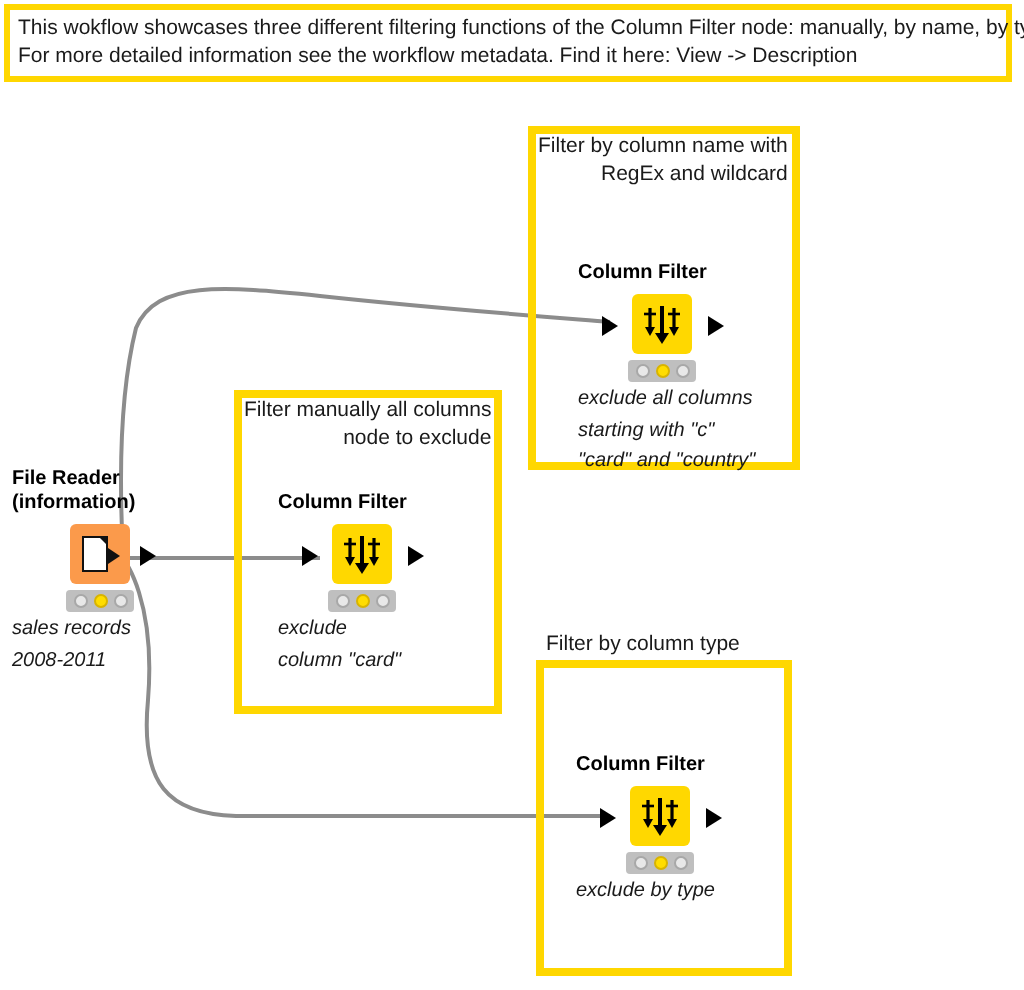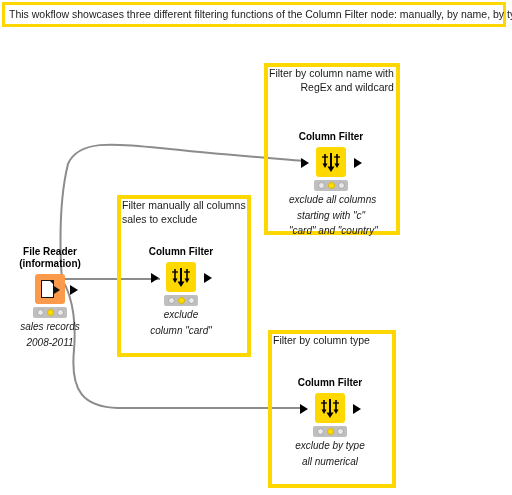--- a/index.html
+++ b/index.html
@@ -60,21 +60,21 @@
   }
 
   #box-name   { left: 264px; top: 63px;  width: 136px; height: 172px; }
   #box-manual { left: 117px; top: 195px; width: 134px; height: 162px; }
   #box-type   { left: 268px; top: 330px; width: 128px; height: 158px; }
 
   
   .node {
     position: absolute;
     width: 84px;
-    text-align: center;
+    text-align: left;
   }
   .node-title {
     font-size: 10px;
     font-weight: bold;
     line-height: 12px;
     color: #000000;
     white-space: nowrap;
   }
   .node-body {
     position: relative;
@@ -131,21 +131,21 @@
   .node-sub {
     margin-top: 3px;
     font-size: 10px;
     line-height: 12.5px;
     color: #1a1a1a;
     white-space: nowrap;
     font-style: italic;
   }
 
   
-  #node-reader      { left: 6px;   top: 234px; width: 88px; margin-top: 12px; }
+  #node-reader      { left: 6px;   top: 234px; width: 88px; }
   #node-cf-name     { left: 289px; top: 131px; }
   #node-cf-manual   { left: 139px; top: 246px; }
   #node-cf-type     { left: 288px; top: 377px; }
 
   
   .page-glyph {
     position: absolute;
     left: 6px;
     top: 6px;
     width: 13px;
@@ -172,45 +172,46 @@
     border-top: 4px solid transparent;
     border-bottom: 4px solid transparent;
     border-left: 6px solid #111;
   }
 </style>
 </head>
 <body>
 
 <div id="banner">
   <div class="line">This wokflow showcases three different filtering functions of the Column Filter node: manually, by name, by type.</div>
+  <div class="line">For more detailed information see the workflow metadata. Find it here: View -&gt; Description</div>
 </div>
 
 <svg id="wires" viewBox="0 0 512 495">
 
   <path d="M 62 280 C 62 280, 56 212, 68 164 C 78 140, 112 143, 160 148 C 215 154, 268 158, 305 161" fill="none" stroke="#8C8C8C" stroke-width="2"></path>
 
   <path d="M 62 279 L 160 279" fill="none" stroke="#8C8C8C" stroke-width="2"></path>
 
   <path d="M 62 280 C 62 280, 78 300, 74 350 C 70 392, 84 407, 118 408 C 190 408, 270 408, 305 408" fill="none" stroke="#8C8C8C" stroke-width="2"></path>
 </svg>
 
 <div class="group-box" id="box-name"></div>
 <div class="group-caption" style="left:269px; top:67px;text-align:right;">
   <div>Filter by column name with</div>
   <div>RegEx and wildcard</div>
 </div>
 
 <div class="group-box" id="box-manual"></div>
-<div class="group-caption" style="left:122px; top:199px;">
+<div class="group-caption" style="left:122px; top:199px;text-align:right;">
   <div>Filter manually all columns</div>
-  <div>sales to exclude</div>
+  <div>node to exclude</div>
 </div>
 
 <div class="group-box" id="box-type"></div>
-<div class="group-caption" style="left:273px; top:334px;">
+<div class="group-caption" style="left:273px; top:316px;">
   <div>Filter by column type</div>
 </div>
 
 <div class="node reader-wrap" id="node-reader">
   <div class="node-title">File Reader</div>
   <div class="node-title">(information)</div>
   <div class="node-body">
     <div class="node-icon reader">
       <div class="page-glyph">
         <div class="page-fold"></div>
@@ -300,14 +301,13 @@
       </svg>
     </div>
     <div class="port out"></div>
   </div>
   <div class="leds">
     <div class="led"></div>
     <div class="led on"></div>
     <div class="led"></div>
   </div>
   <div class="node-sub">exclude by type</div>
-  <div class="node-sub">all numerical</div>
 </div>
 
 </body></html>

